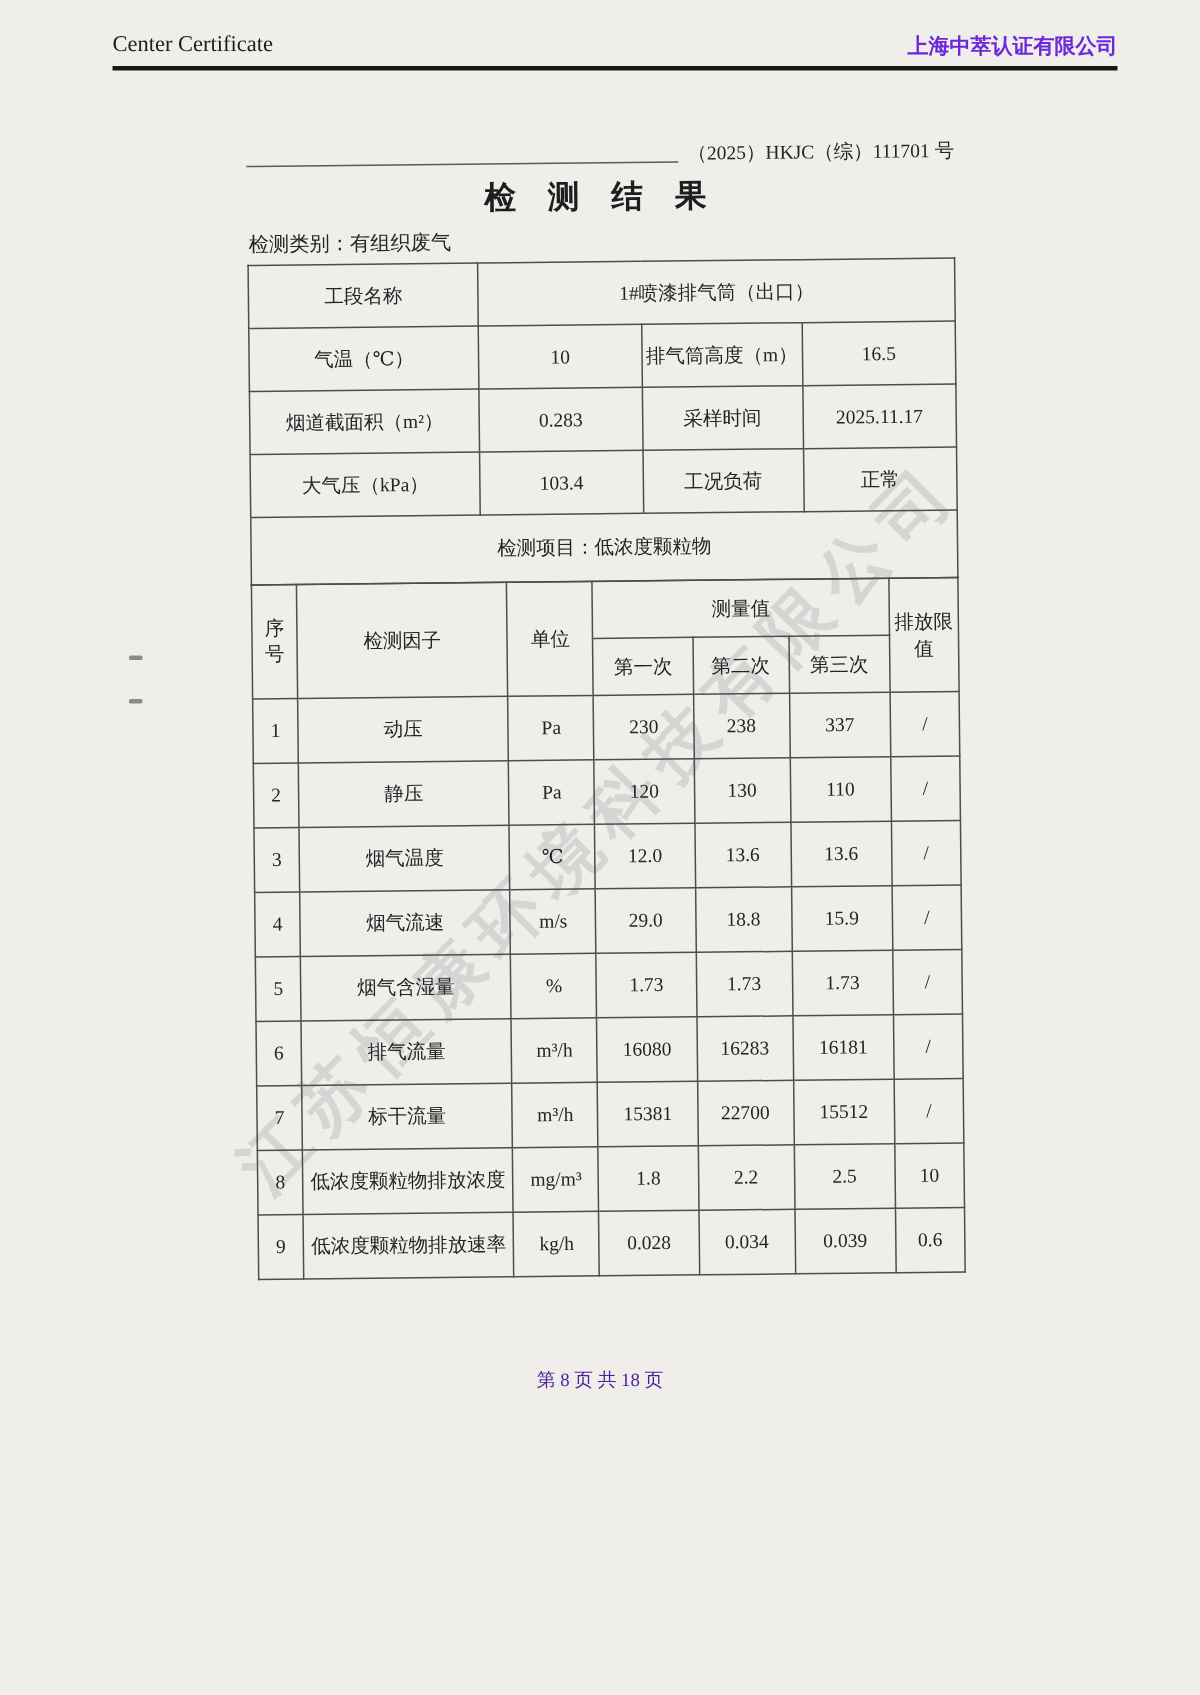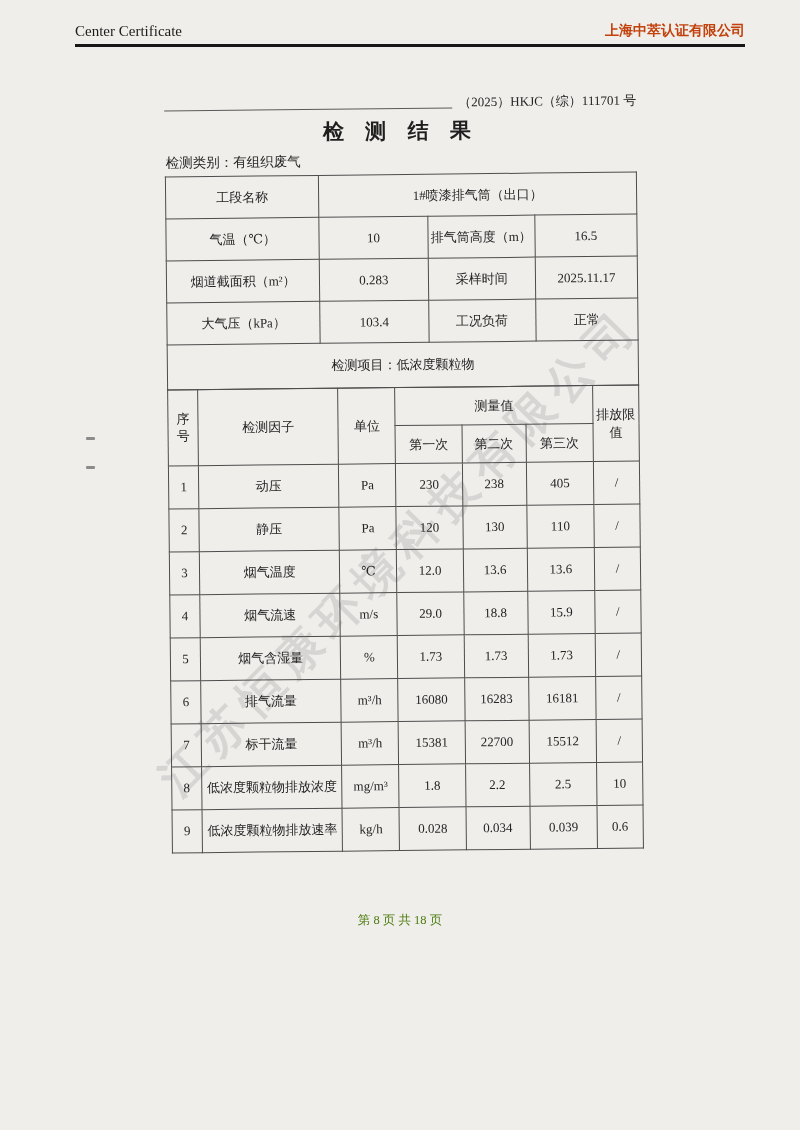--- a/index.html
+++ b/index.html
@@ -5,24 +5,24 @@
   html,body{margin:0;padding:0;}
   body{
     width:800px;height:1130px;position:relative;overflow:hidden;
     background:#efeeeb;
     font-family:"Liberation Serif","DejaVu Serif",serif;
     color:#222;
   }
   
   .top-header{
     position:absolute;left:75px;right:55px;top:22px;
-    display:flex;justify-content:space-between;align-items:center;
+    display:flex;justify-content:space-between;align-items:flex-start;
   }
   .top-header .left{font-size:15px;color:#1c1c1c;}
-  .top-header .right{font-size:14px;font-weight:600;color:#c2410c;}
+  .top-header .right{font-size:14px;font-weight:600;color:#6d28d9;}
   .header-rule{
     position:absolute;left:75px;right:55px;top:44px;height:3px;
     background:#171717;
   }
   
   .speck{position:absolute;background:#8b8b8b;border-radius:1px;}
   .speck.s1{left:86px;top:437px;width:9px;height:3px;}
   .speck.s2{left:86px;top:466px;width:9px;height:3px;}
   
   .watermark{
@@ -145,21 +145,21 @@
         <td>第三次</td>
       </tr>
     </thead>
     <tbody>
         <tr>
           <td>1</td>
           <td>动压</td>
           <td>Pa</td>
           <td>230</td>
           <td>238</td>
-          <td>405</td>
+          <td>337</td>
           <td>/</td>
         </tr>
         <tr>
           <td>2</td>
           <td>静压</td>
           <td>Pa</td>
           <td>120</td>
           <td>130</td>
           <td>110</td>
           <td>/</td>
@@ -225,13 +225,13 @@
           <td>0.028</td>
           <td>0.034</td>
           <td>0.039</td>
           <td>0.6</td>
         </tr>
       </tbody>
   </table>
 
 </div>
 
-<div style="position:absolute;left:0;right:0;top:912px;text-align:center;font-size:12.5px;color:#4d7c0f;">第 8 页 共 18 页</div>
+<div style="position:absolute;left:0;right:0;top:912px;text-align:center;font-size:12.5px;color:#4c1d95;">第 8 页 共 18 页</div>
 
 </body></html>

